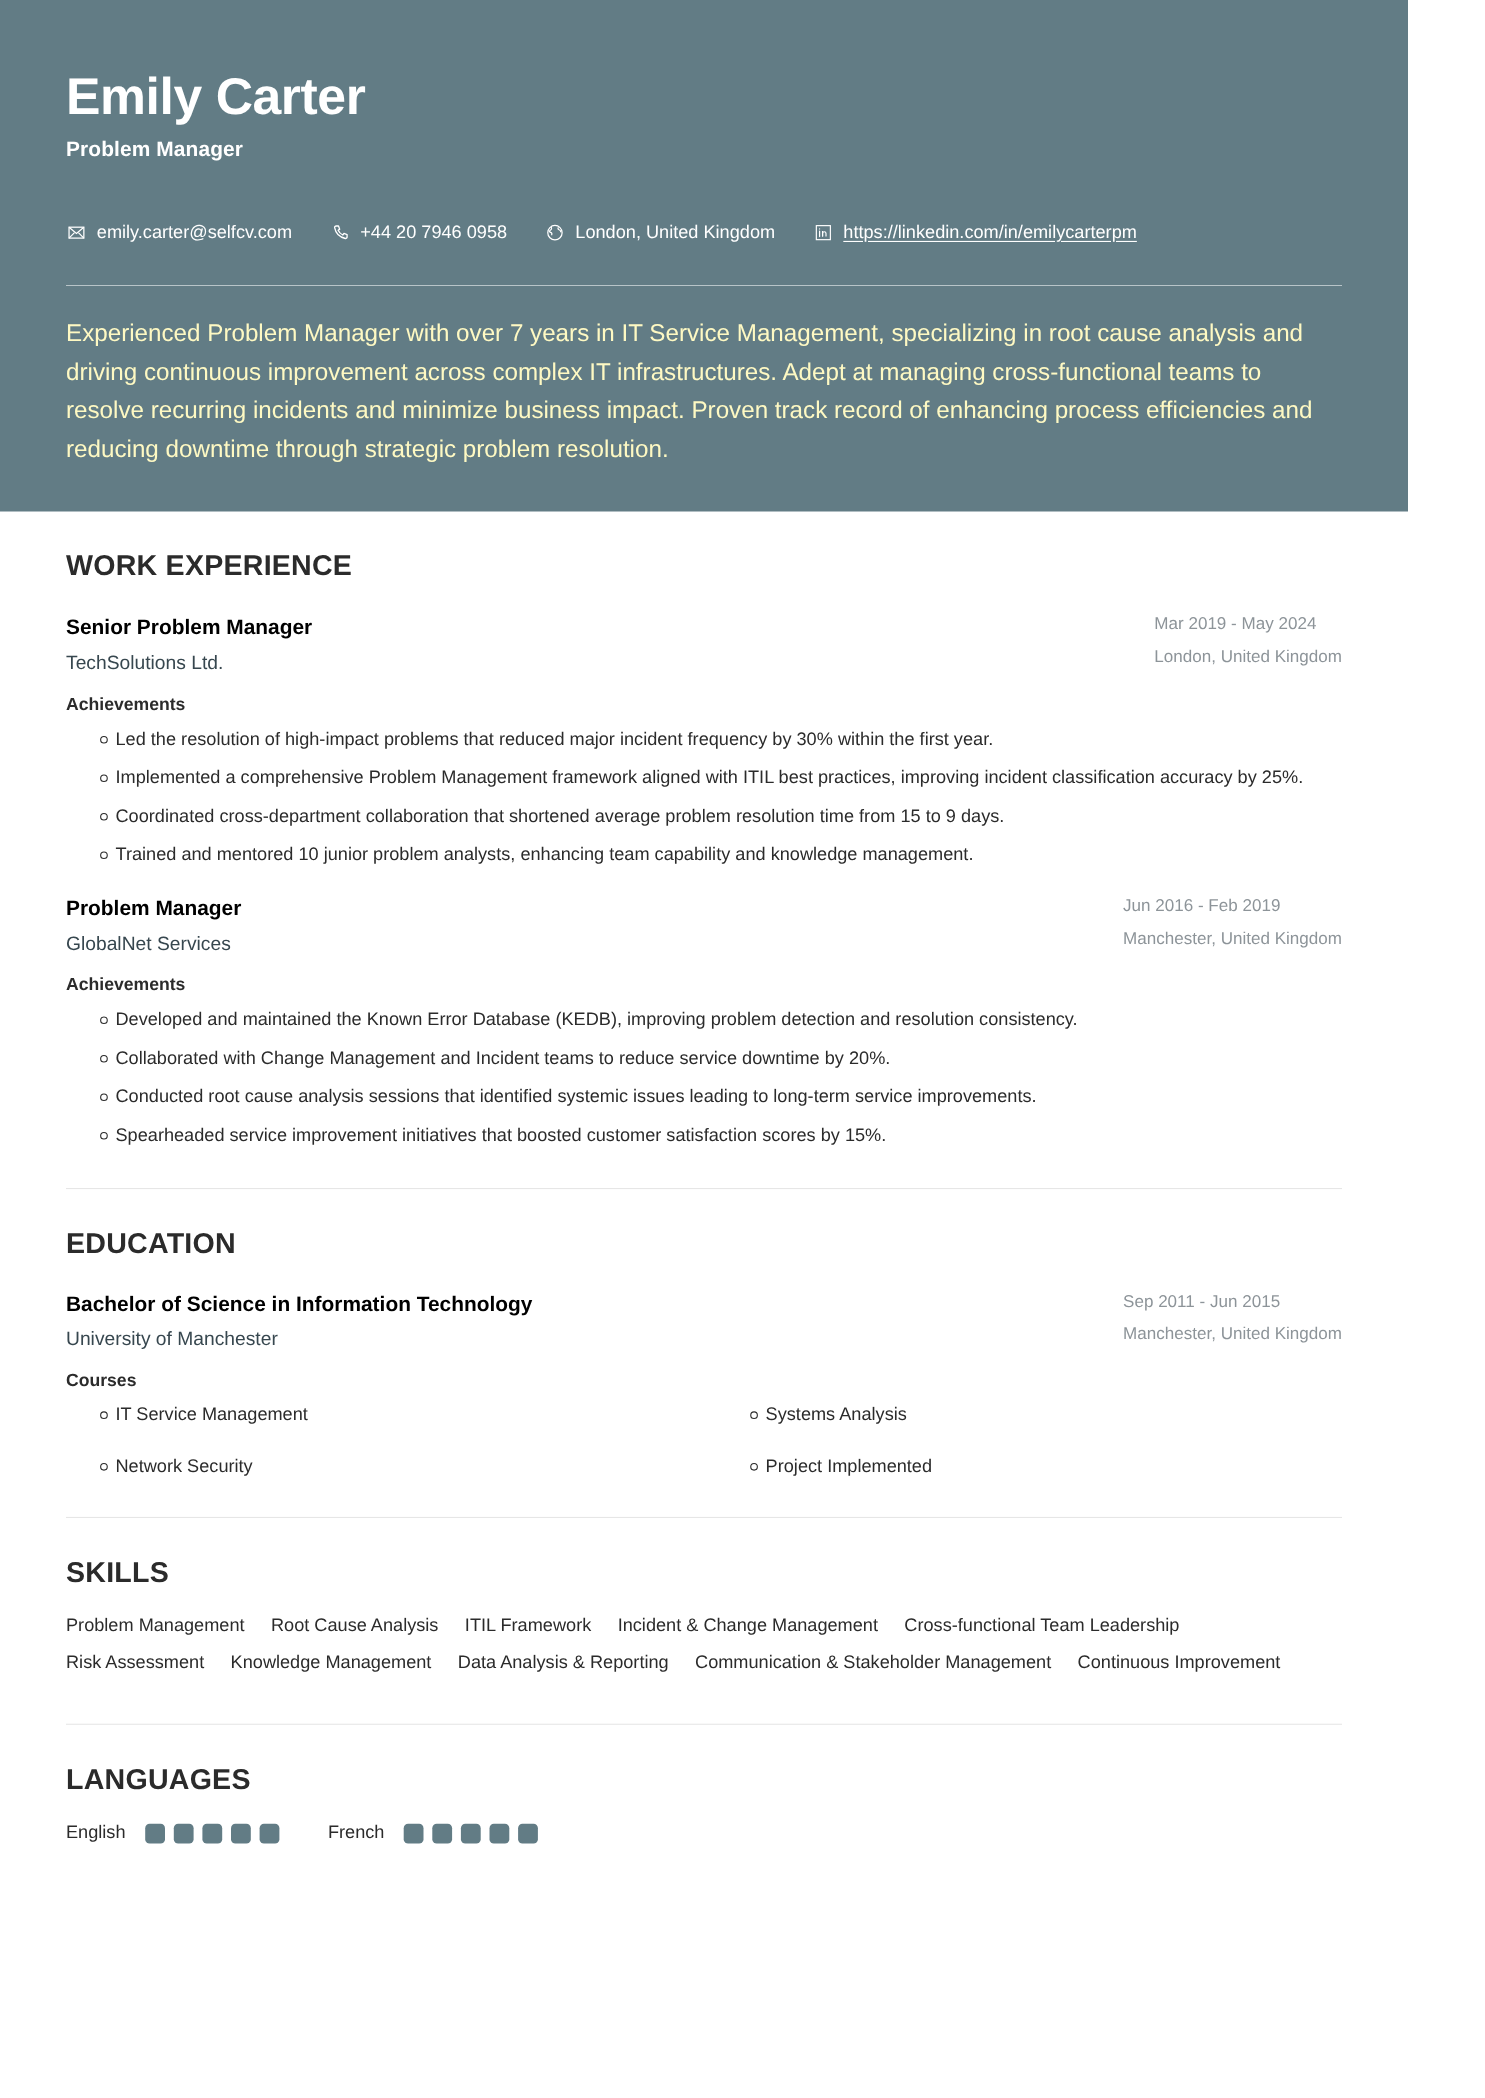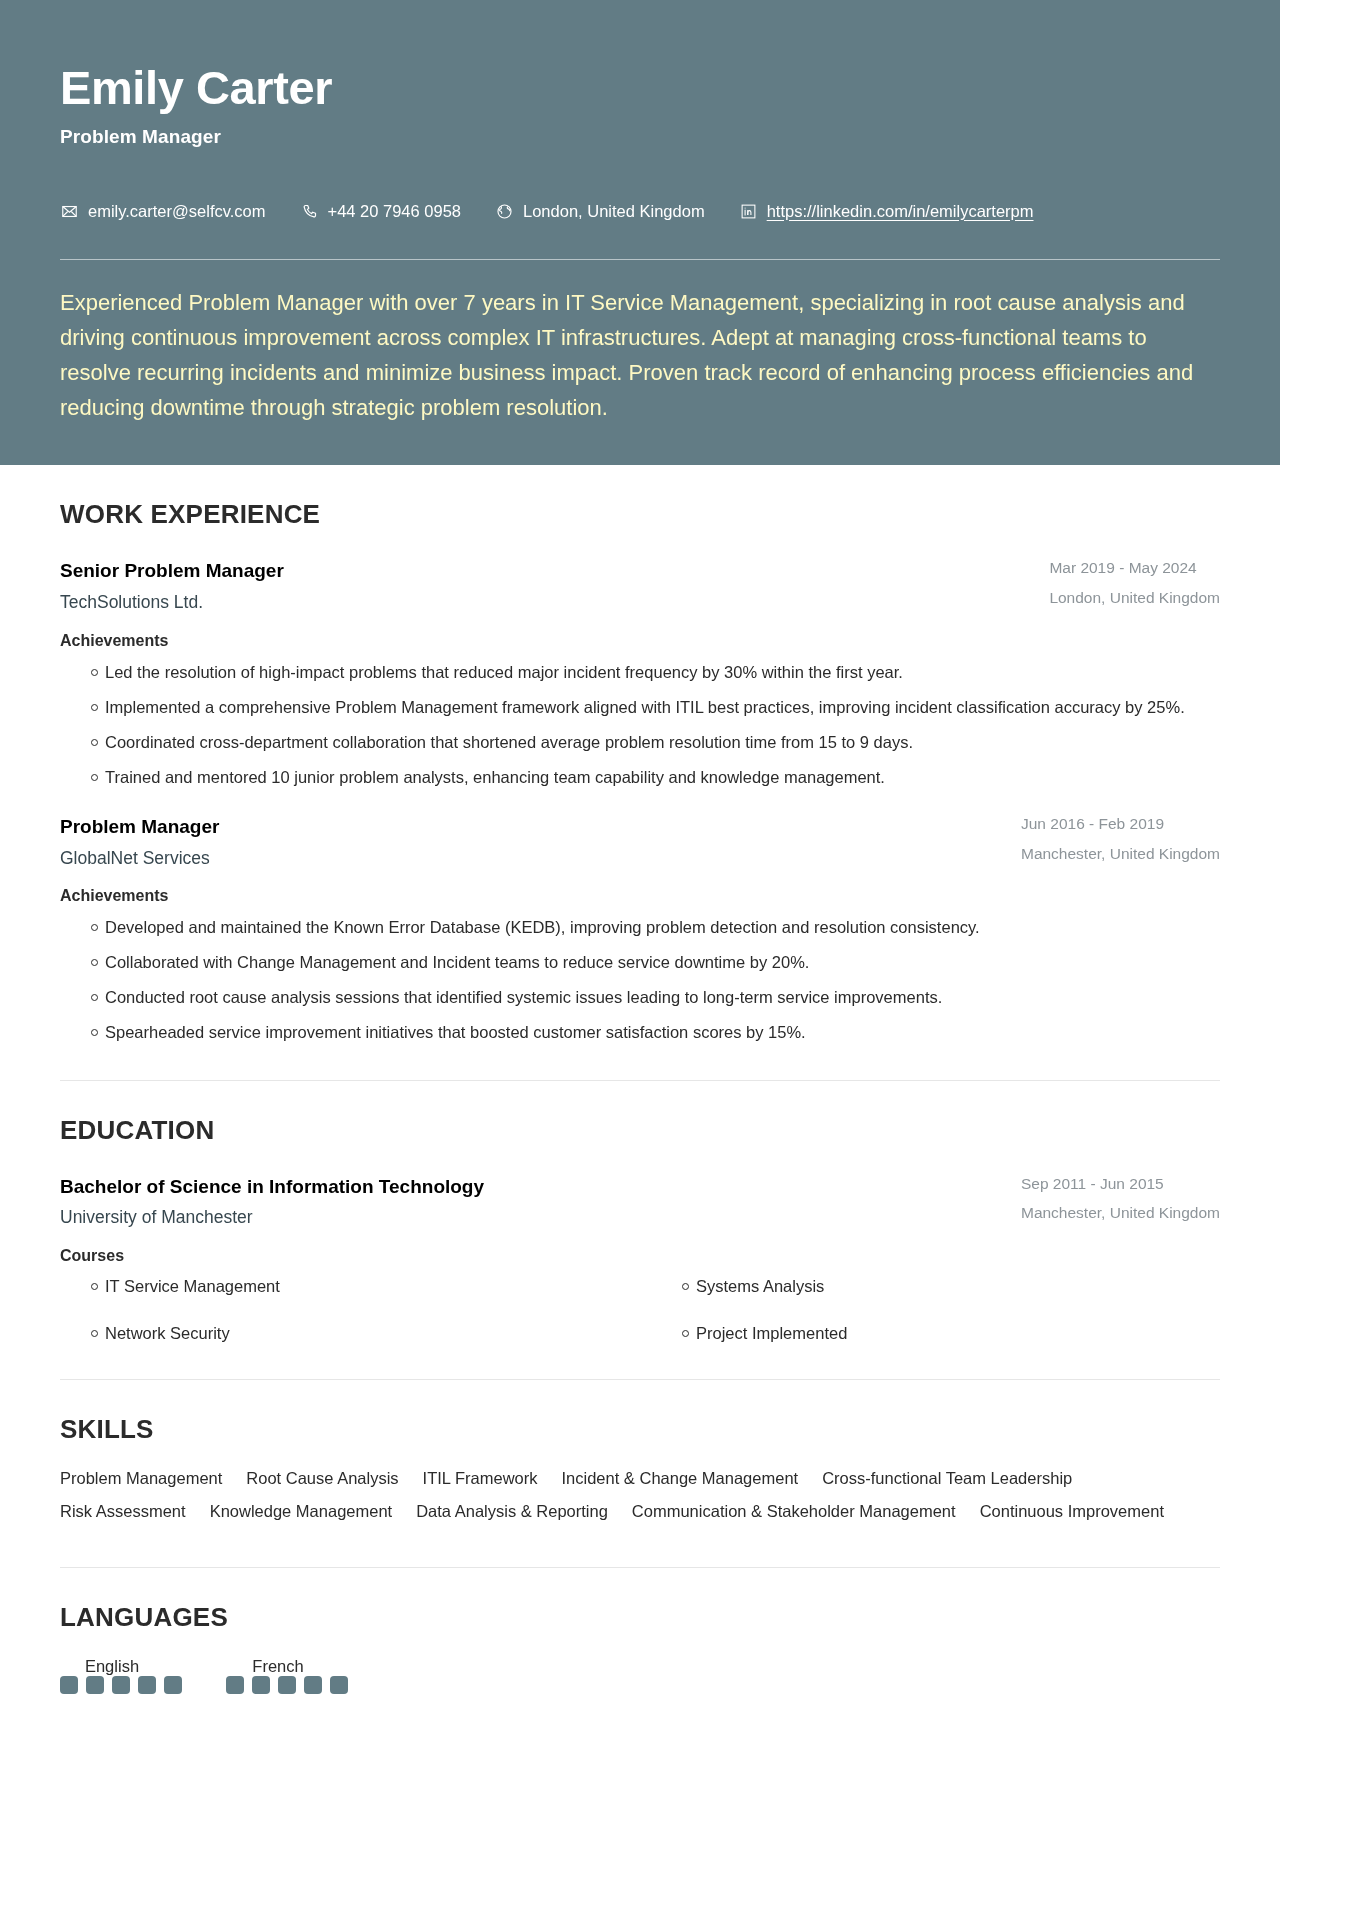--- a/index.html
+++ b/index.html
@@ -232,23 +232,21 @@
   
   .langs-wrap {
     display: flex;
     align-items: center;
     margin-top: 24px;
     flex-wrap: wrap;
   }
 
   .lang {
     display: flex;
-    align-items: center;
     margin-right: 44px;
-    flex-direction: column;
   }
 
   .lang-name {
     font-size: 16.5px;
     color: #2b2b2b;
     margin-right: 18px;
   }
 
   .lang-dots { display: flex; align-items: center; gap: 8px; }
 

